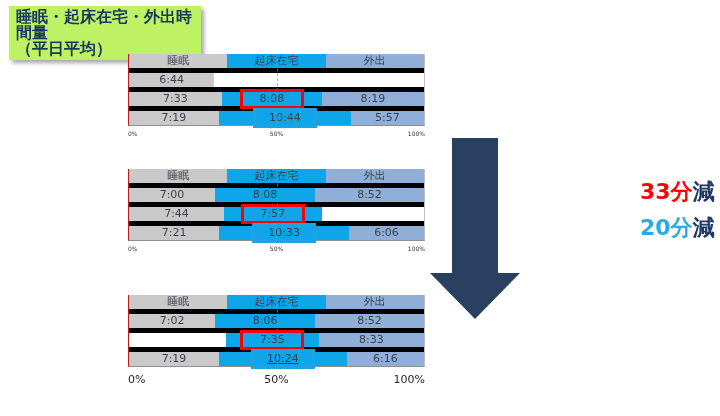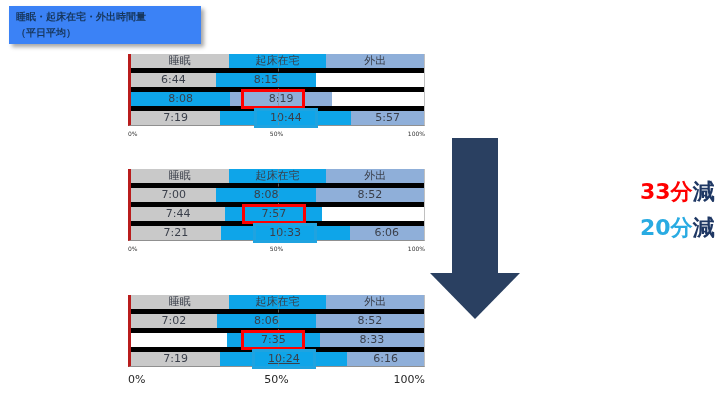--- a/index.html
+++ b/index.html
@@ -3,28 +3,28 @@
 <meta charset="utf-8">
 <style>
   html,body{margin:0;padding:0;background:#fff;}
   .stage{
     position:relative;width:720px;height:416px;background:#ffffff;
     font-family:"DejaVu Sans","Liberation Sans",sans-serif;overflow:hidden;
   }
   
   .title-box{
     position:absolute;left:9px;top:6px;width:178px;
-    background:#3b82f6;color:#17375E;font-weight:bold;font-size:10px;
+    background:#bef264;color:#17375E;font-weight:bold;font-size:16px;
     line-height:16px;padding:3px 7px;box-shadow:3px 3px 4px rgba(0,0,0,.35);
   }
   
   .chart-group{position:absolute;left:128px;width:297px;}
   .bars{
     position:relative;
-    border-left:3px solid #b91c1c;border-right:1px solid #C0C0C0;
+    border-left:1px solid #b91c1c;border-right:1px solid #C0C0C0;
     border-bottom:1px solid #909090;
   }
   .row{display:flex;height:14px;position:relative;}
   .seg{
     font-size:11px;line-height:14px;text-align:center;color:#3A3F4A;
     overflow:hidden;white-space:nowrap;box-sizing:border-box;
   }
   .seg-0{background:#C9C9C9;}
   .seg-1{background:#0ea5e9;}
   .seg-2{background:#8FAFD9;}
@@ -73,24 +73,24 @@
       <div class="bars">
         <div class="grid50"></div>
         <div class="row">
           <div class="seg seg-0" style="width: 33.33%;">睡眠</div>
           <div class="seg seg-1" style="width: 33.33%;">起床在宅</div>
           <div class="seg seg-2" style="width: 33.34%;">外出</div>
         </div>
         <div class="gapline"></div>
         <div class="row">
           <div class="seg seg-0" style="width: 28.8889%;">6:44</div>
-          <div class="seg seg-1" style="width: 34.375%;">8:15</div>
         </div>
         <div class="gapline"></div>
         <div class="row">
+          <div class="seg seg-0" style="width: 31.4583%;">7:33</div>
           <div class="seg seg-1" style="width: 33.8889%;">8:08</div>
           <div class="seg seg-2" style="width: 34.6528%;">8:19</div>
           <div class="hl hl-red" style="left: 48.4028%;"></div>
         </div>
         <div class="gapline"></div>
         <div class="row">
           <div class="seg seg-0" style="width: 30.4861%;">7:19</div>
           <div class="seg seg-1" style="width: 44.7222%;">10:44</div>
           <div class="seg seg-2" style="width: 24.7917%;">5:57</div>
           <div class="hl hl-blue" style="left: 52.8472%;"></div>

